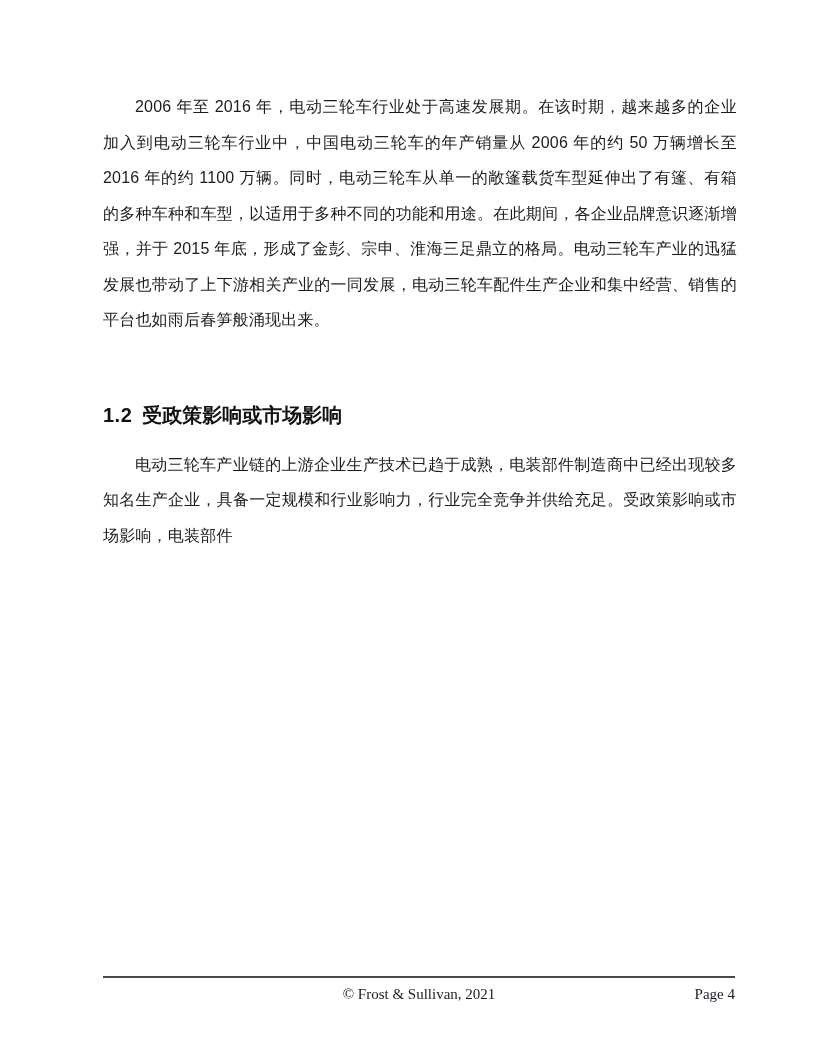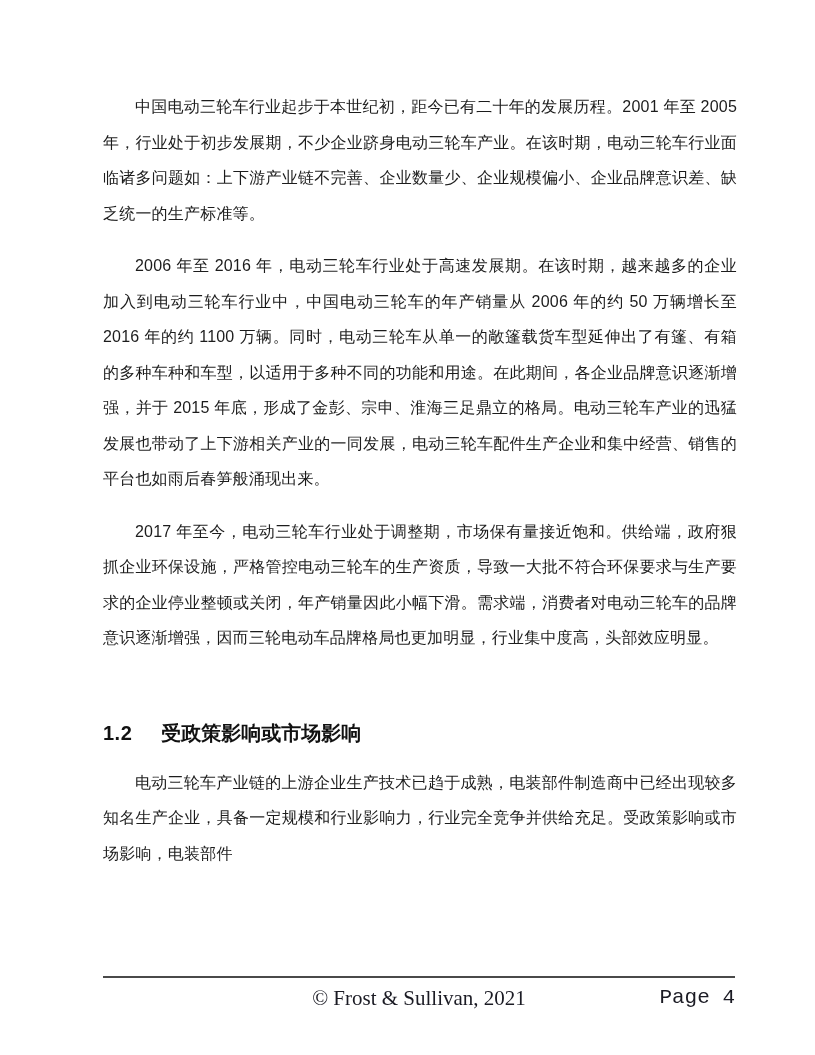--- a/index.html
+++ b/index.html
@@ -38,56 +38,53 @@
   h2.section-heading {
     margin: 63px 0 18px 0;
     font-size: 20px;
     line-height: 28px;
     font-weight: bold;
     color: #111111;
     display: flex;
     align-items: baseline;
   }
   h2.section-heading .h-num {
-    margin-right: 29px;
+    margin-right: 10px;
     letter-spacing: 0.5px;
   }
   .footer {
     position: absolute;
     left: 103px;
     top: 976px;
     width: 632px;
     border-top: 2px solid #4a4a4a;
     padding-top: 8px;
     font-family: "Liberation Serif", "DejaVu Serif", serif;
-    font-size: 21px;
+    font-size: 15px;
     color: #1b1b24;
   }
   .footer-copyright {
     text-align: center;
   }
   .footer-page {
     position: absolute;
     right: 0;
     top: 8px;
     text-align: right;
-    font-family: Liberation Mono, monospace;
   }
 </style>
 </head>
 <body>
 
 <div class="page">
   <div class="content">
 
-    <p class="body">中国电动三轮车行业起步于本世纪初，距今已有二十年的发展历程。2001 年至 2005 年，行业处于初步发展期，不少企业跻身电动三轮车产业。在该时期，电动三轮车行业面临诸多问题如：上下游产业链不完善、企业数量少、企业规模偏小、企业品牌意识差、缺乏统一的生产标准等。</p>
 
     <p class="body">2006 年至 2016 年，电动三轮车行业处于高速发展期。在该时期，越来越多的企业加入到电动三轮车行业中，中国电动三轮车的年产销量从 2006 年的约 50 万辆增长至 2016 年的约 1100 万辆。同时，电动三轮车从单一的敞篷载货车型延伸出了有篷、有箱的多种车种和车型，以适用于多种不同的功能和用途。在此期间，各企业品牌意识逐渐增强，并于 2015 年底，形成了金彭、宗申、淮海三足鼎立的格局。电动三轮车产业的迅猛发展也带动了上下游相关产业的一同发展，电动三轮车配件生产企业和集中经营、销售的平台也如雨后春笋般涌现出来。</p>
 
-    <p class="body">2017 年至今，电动三轮车行业处于调整期，市场保有量接近饱和。供给端，政府狠抓企业环保设施，严格管控电动三轮车的生产资质，导致一大批不符合环保要求与生产要求的企业停业整顿或关闭，年产销量因此小幅下滑。需求端，消费者对电动三轮车的品牌意识逐渐增强，因而三轮电动车品牌格局也更加明显，行业集中度高，头部效应明显。</p>
 
     <h2 class="section-heading">
       <span class="h-num">1.2</span>
       <span class="h-title">受政策影响或市场影响</span>
     </h2>
 
 
     <p class="body">电动三轮车产业链的上游企业生产技术已趋于成熟，电装部件制造商中已经出现较多知名生产企业，具备一定规模和行业影响力，行业完全竞争并供给充足。受政策影响或市场影响，电装部件</p>
 
   </div>

